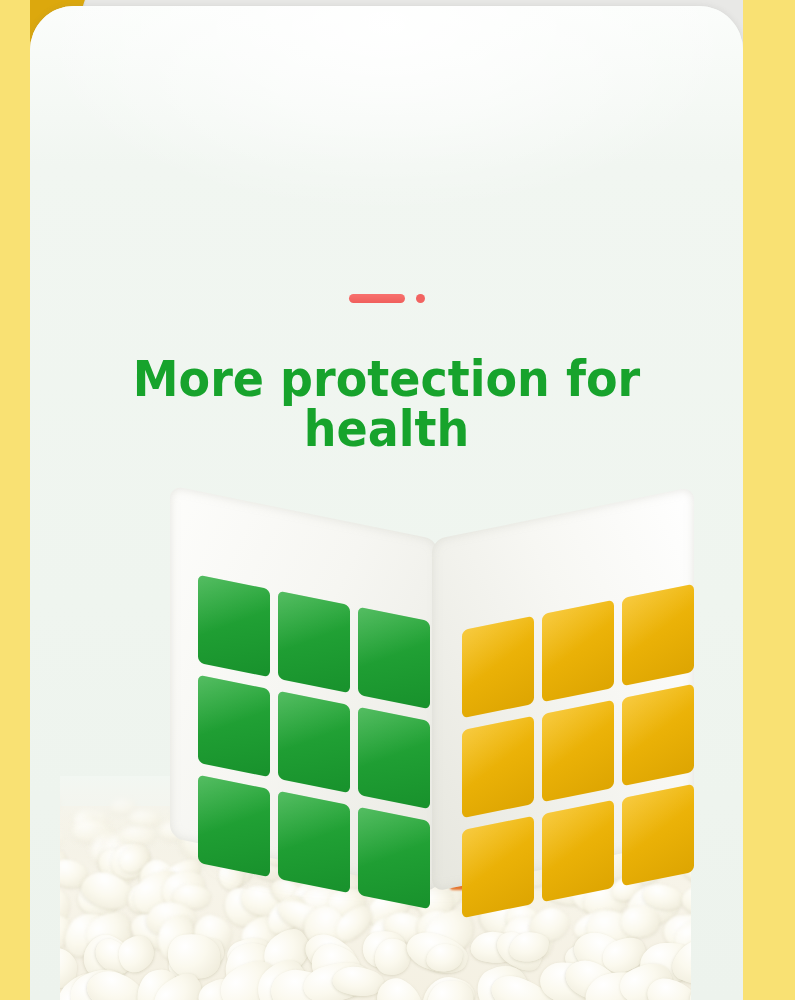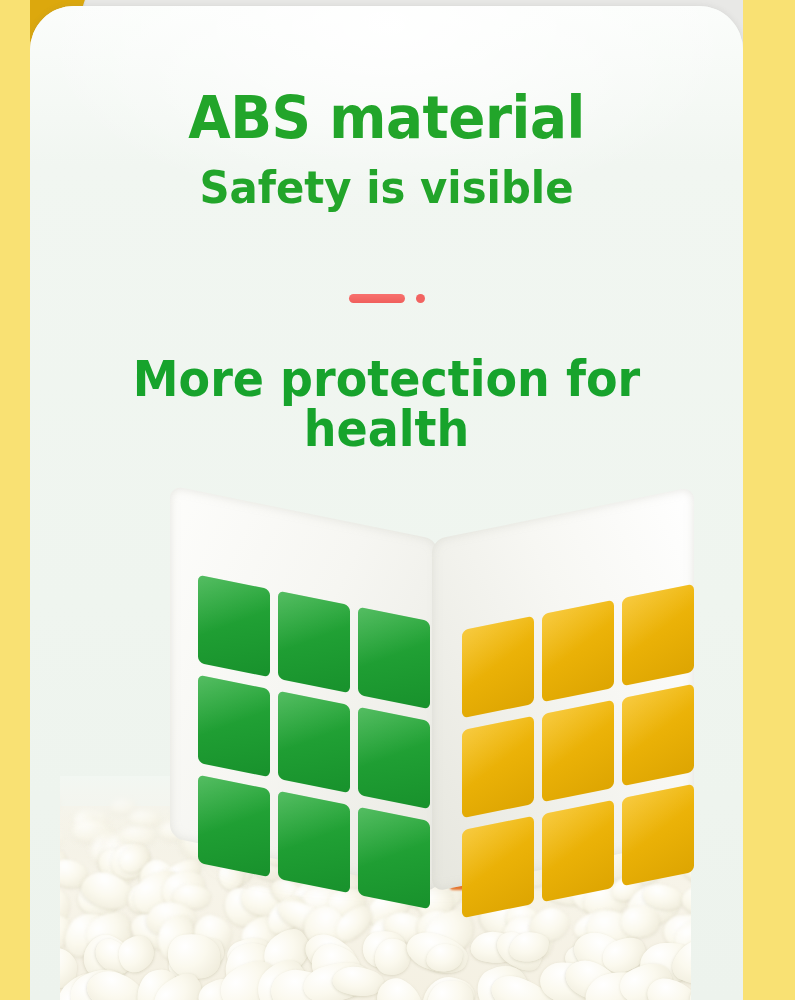--- a/index.html
+++ b/index.html
@@ -271,24 +271,20 @@
 
   <div class="gold-ribbon-shadow"></div>
   <div class="gold-ribbon"></div>
 
   <div class="frame-rail left"></div>
   <div class="frame-rail right"></div>
 
   <div class="card">
     <div class="card-sheen"></div>
 
-    <div class="text-block">
-      <div class="headline-1">ABS material</div>
-      <div class="headline-2">Safety is visible</div>
-    </div>
 
     <div class="divider">
       <span class="divider-bar"></span>
       <span class="divider-dot"></span>
     </div>
 
     <div class="tagline">More protection for health</div>
 
     <div class="pellet-bed">
       <div class="pellet-base"></div>

